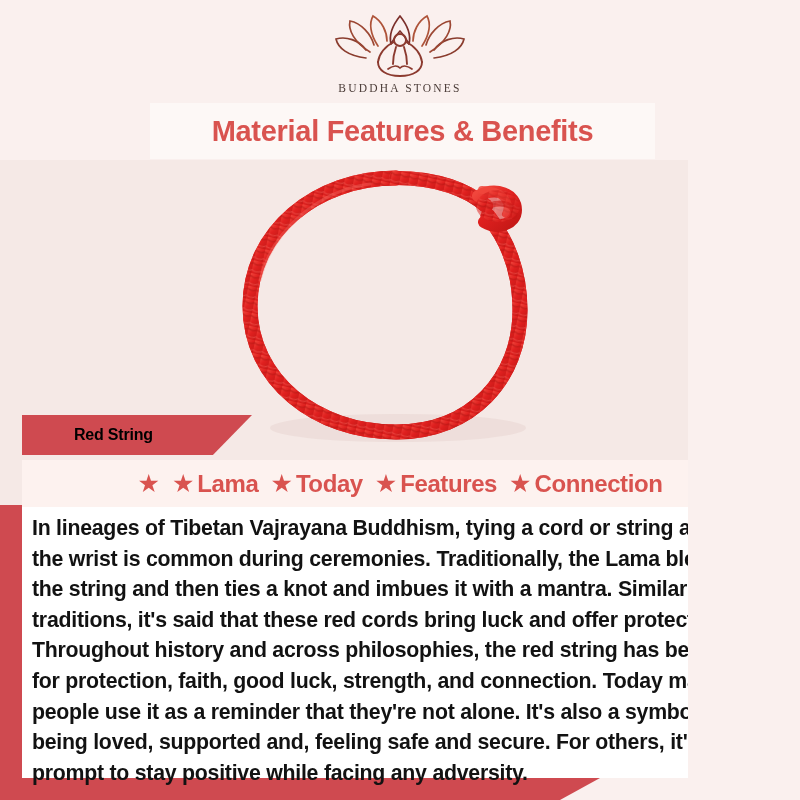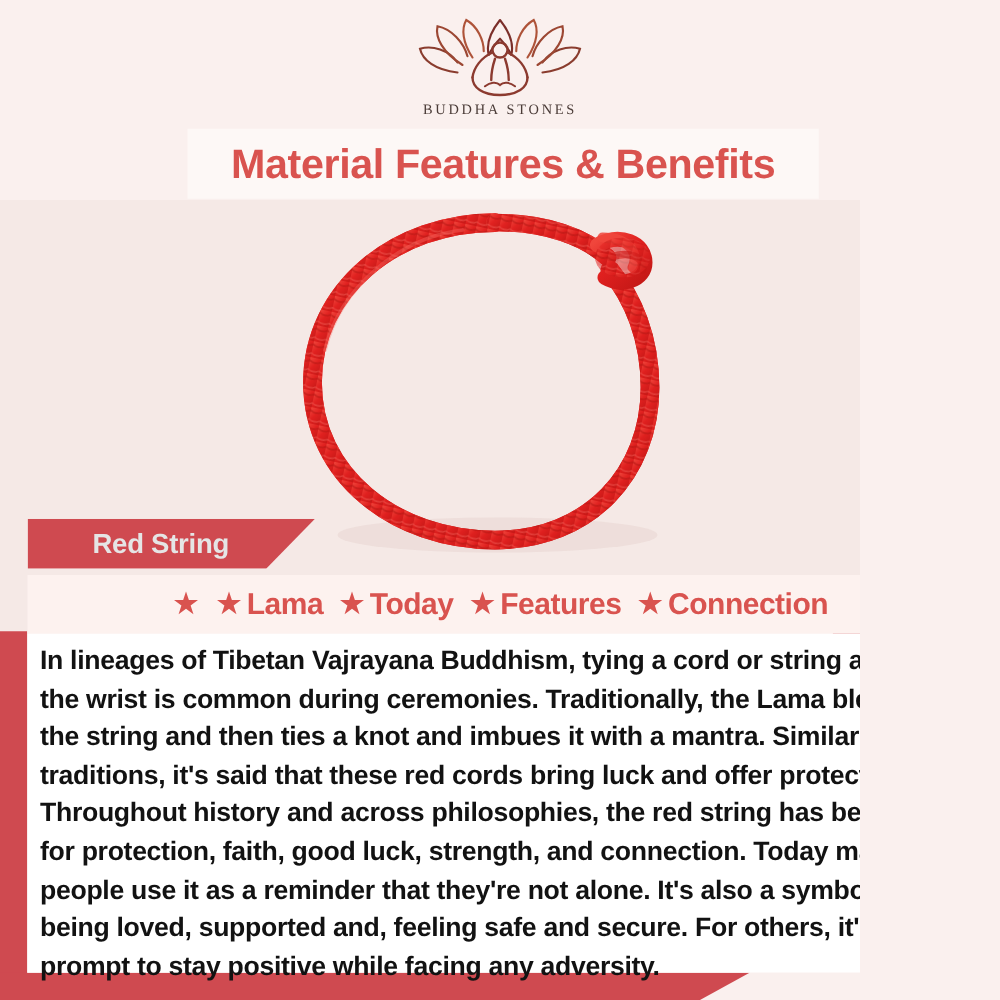--- a/index.html
+++ b/index.html
@@ -102,21 +102,21 @@
     left: 150px;
     width: 505px;
     height: 56px;
     background: #fdf8f6;
     display: flex;
     align-items: center;
     justify-content: center;
   }
 
   #title-text {
-    font-size: 33px;
+    font-size: 29px;
     font-weight: bold;
     color: #d9534f;
     letter-spacing: -0.3px;
     white-space: nowrap;
   }
 
   
   #photo-stage {
     position: absolute;
     top: 160px;
@@ -143,22 +143,22 @@
     width: 230px;
     height: 40px;
     background: #cf4a50;
     clip-path: polygon(0 0, 100% 0, 83% 100%, 0 100%);
     display: flex;
     align-items: center;
   }
 
   #ribbon-text {
     margin-left: 52px;
-    color: #e5e5e5;
-    font-size: 22px;
+    color: #000000;
+    font-size: 16px;
     font-weight: bold;
     letter-spacing: -0.2px;
   }
 
   
   #benefits {
     position: absolute;
     top: 460px;
     left: 22px;
     width: 756px;

